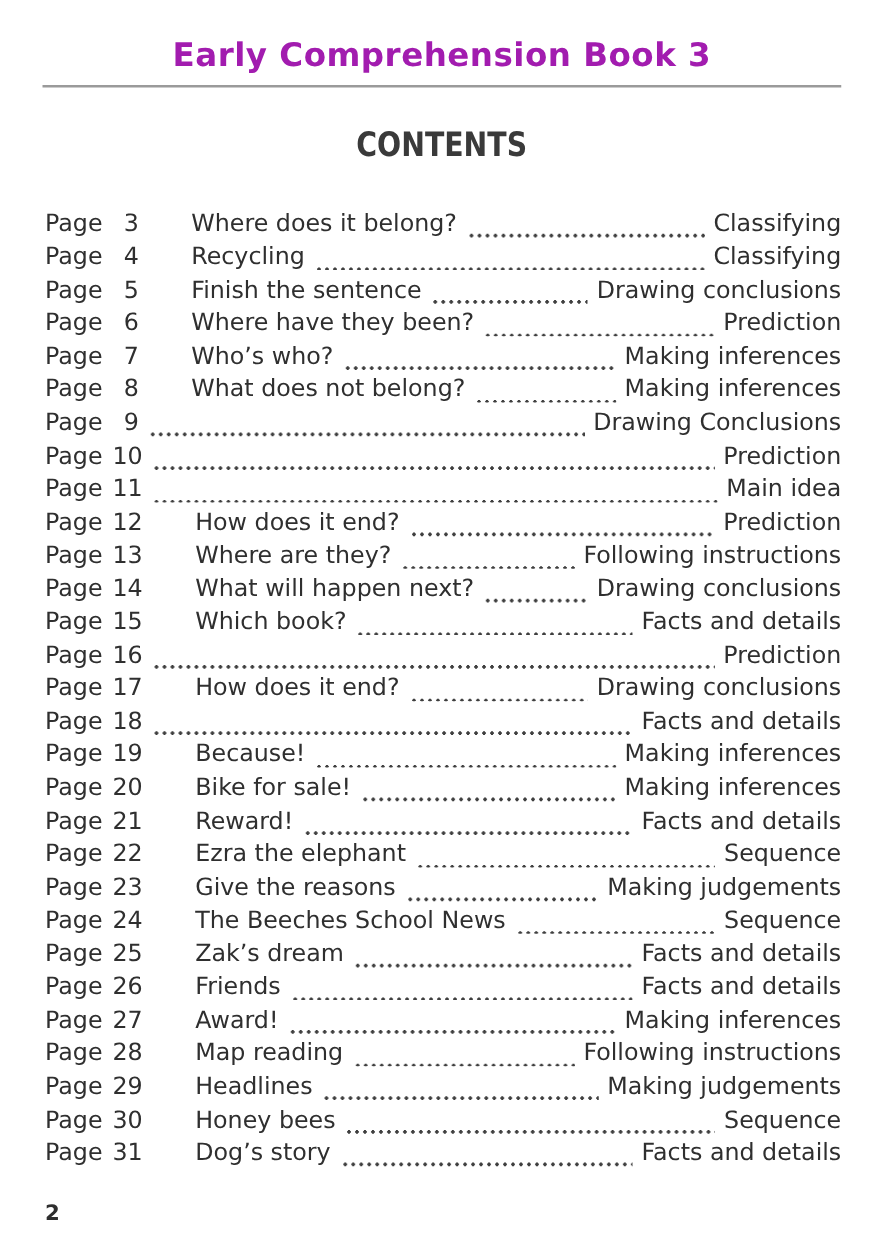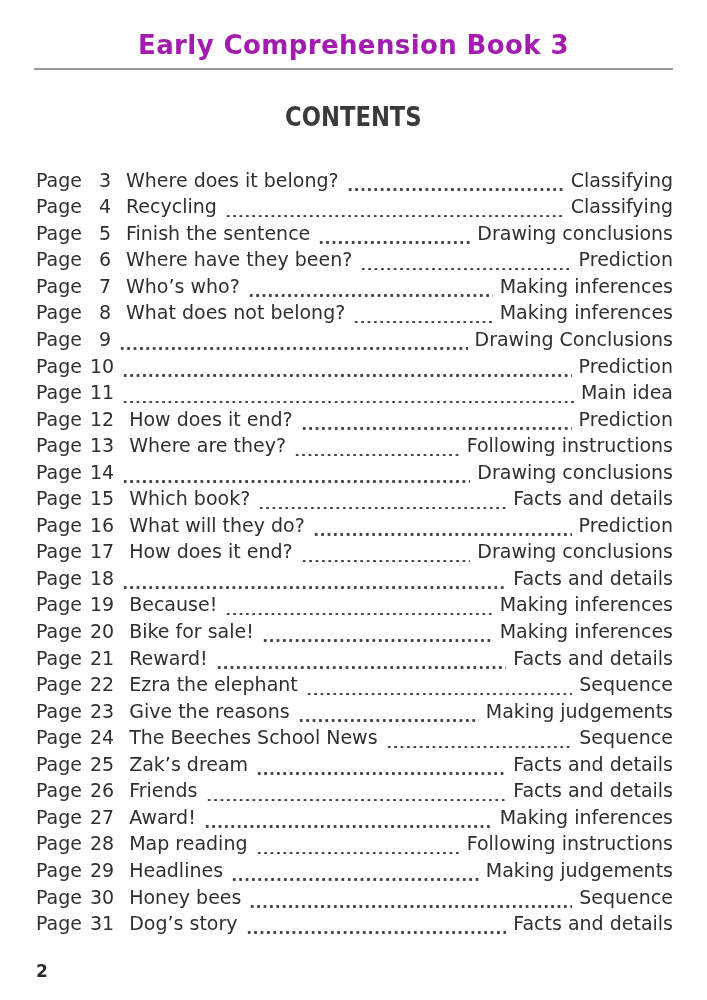--- a/index.html
+++ b/index.html
@@ -27,21 +27,21 @@
   .toc{
     list-style:none;margin:30px 34px 0 36px;padding:0;
     display:flex;flex-direction:column;
   }
   .toc-row{
     display:flex;align-items:flex-end;height:26.55px;
     font-size:19px;white-space:nowrap;
   }
   .pw{flex:0 0 54px;}
   .pn{flex:0 0 21px;text-align:right;}
-  .tt{margin-left:15px;}
+  .tt{margin-left:42px;}
   .leader{
     flex:1 1 auto;min-width:10px;height:2.6px;margin:0 7px 0 8px;
     background-image:radial-gradient(circle,var(--dots) 1.2px,rgba(0,0,0,0) 1.55px);
     background-size:6.4px 2.6px;background-repeat:repeat-x;background-position:left center;
   }
   .cat{text-align:right;}
   .folio{position:absolute;left:36px;bottom:19px;font-size:17px;font-weight:700;color:#2e2e2e;}
 </style>
 </head>
 <body>
@@ -136,36 +136,36 @@
     <span class="pw">Page</span>
     <span class="pn">13</span>
     <span class="tt">Where are they?</span>
     <span class="leader"></span>
     <span class="cat">Following instructions</span>
   </li>
 
   <li class="toc-row">
     <span class="pw">Page</span>
     <span class="pn">14</span>
+    <span class="tt">What will happen next?</span>
     <span class="leader"></span>
     <span class="cat">Drawing conclusions</span>
   </li>
 
   <li class="toc-row">
     <span class="pw">Page</span>
     <span class="pn">15</span>
     <span class="tt">Which book?</span>
     <span class="leader"></span>
     <span class="cat">Facts and details</span>
   </li>
 
   <li class="toc-row">
     <span class="pw">Page</span>
     <span class="pn">16</span>
-    <span class="tt">What will they do?</span>
     <span class="leader"></span>
     <span class="cat">Prediction</span>
   </li>
 
   <li class="toc-row">
     <span class="pw">Page</span>
     <span class="pn">17</span>
     <span class="tt">How does it end?</span>
     <span class="leader"></span>
     <span class="cat">Drawing conclusions</span>

